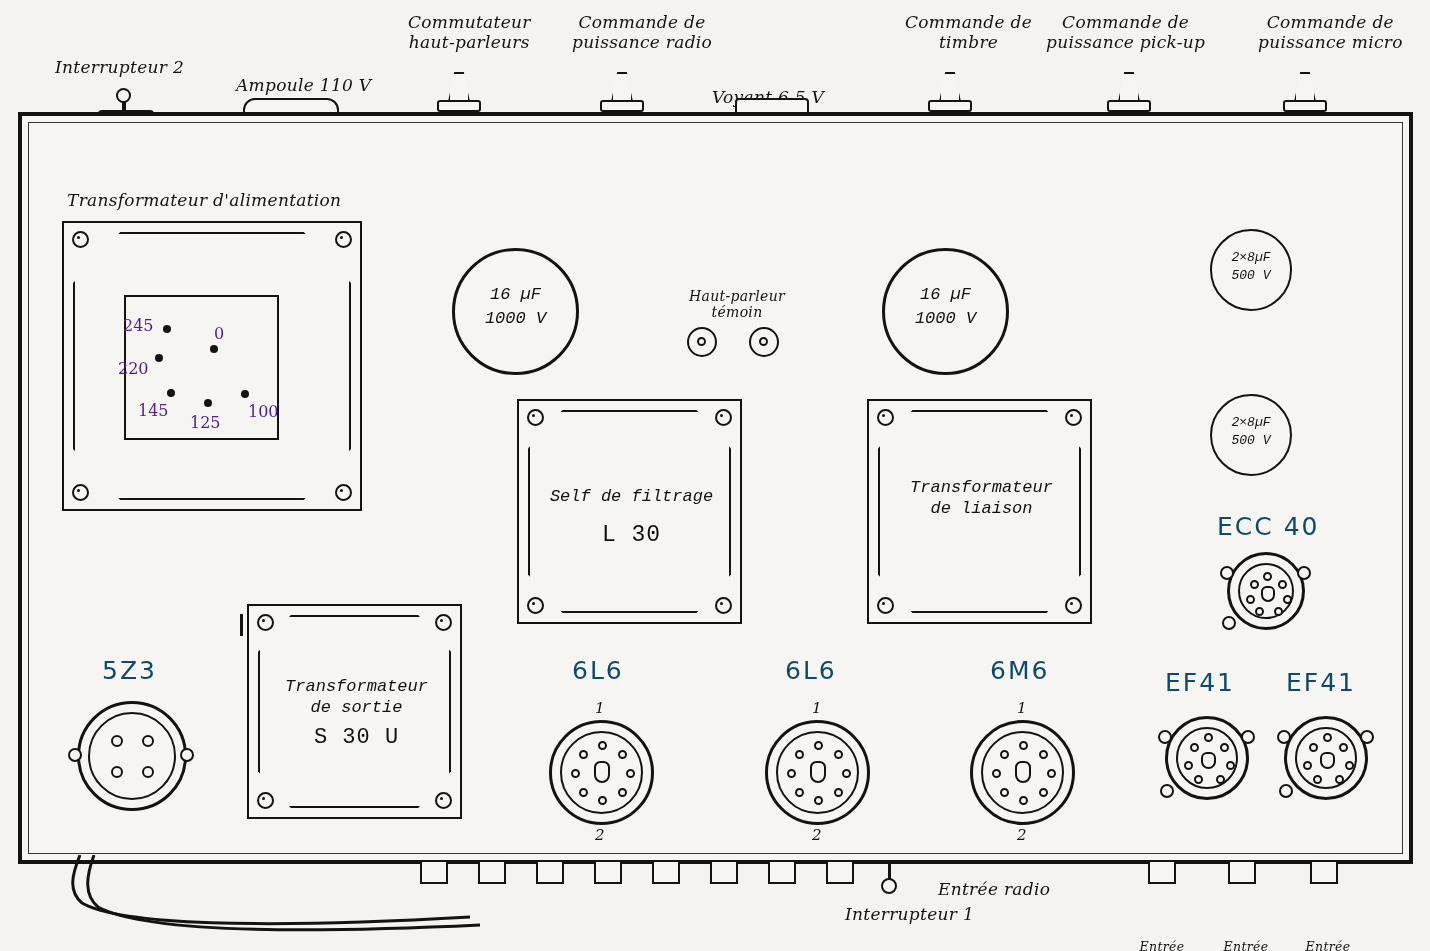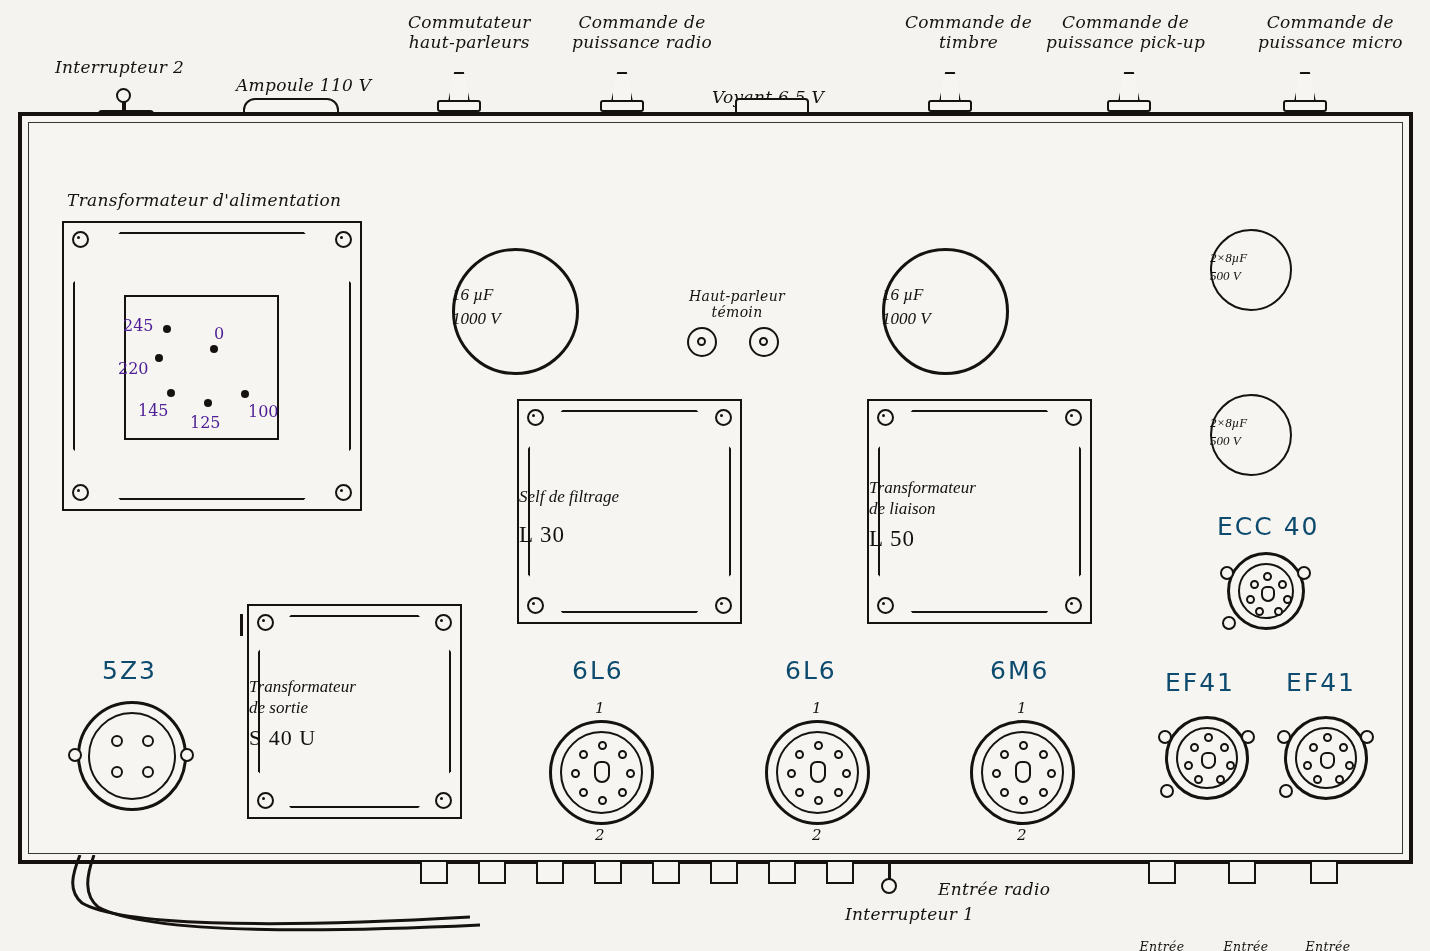--- a/index.html
+++ b/index.html
@@ -33,23 +33,24 @@
     position: absolute;
     font-family: "DejaVu Sans", sans-serif;
     font-style: normal;
     font-size: 25px;
     letter-spacing: 2px;
     color: #0c4a6e;
     white-space: pre;
   }
   .cap-txt {
     position: absolute;
-    font-family: Liberation Serif, serif;
+    font-family: Liberation Mono, monospace;
     font-style: italic;
     font-size: 17px;
+    text-align: center;
     white-space: pre;
     line-height: 1.25;
   }
   .cap-txt.sm { font-size: 13px; }
   .pin-num {
     position: absolute;
     font-family: "DejaVu Serif", serif;
     font-style: italic;
     font-size: 15px;
     white-space: pre;
@@ -383,21 +384,20 @@
     </div>
 
     <div class="octo" style="left:845px; top:283px; width:225px; height:225px;">
       <div class="inner"></div>
       <div class="screw" style="left:8px; top:8px;"></div>
       <div class="screw" style="right:8px; top:8px;"></div>
       <div class="screw" style="left:8px; bottom:8px;"></div>
       <div class="screw" style="right:8px; bottom:8px;"></div>
       <div class="cap-txt" style="left:0; top:76px; width:225px;">Transformateur
 de liaison</div>
-      <div class="cap-txt" style="left:0; top:124px; width:225px; font-size:23px; font-style:normal; letter-spacing:1px;">L 50</div>
     </div>
 
     <div class="tube-name" style="left:1195px; top:396px;">ECC 40</div>
     <div class="socket-ring" style="left:1205px; top:436px; width:78px; height:78px;">
       <div class="ring2"></div>
       <div class="dot" style="left:33px; top:17px;"></div>
       <div class="dot" style="left:48px; top:25px;"></div>
       <div class="dot" style="left:53px; top:40px;"></div>
       <div class="dot" style="left:44px; top:52px;"></div>
       <div class="dot" style="left:25px; top:52px;"></div>
@@ -421,21 +421,21 @@
     <div class="lug" style="left:158px; top:632px;"></div>
 
     <div class="octo" style="left:225px; top:488px; width:215px; height:215px;">
       <div class="inner"></div>
       <div class="screw" style="left:8px; top:8px;"></div>
       <div class="screw" style="right:8px; top:8px;"></div>
       <div class="screw" style="left:8px; bottom:8px;"></div>
       <div class="screw" style="right:8px; bottom:8px;"></div>
       <div class="cap-txt" style="left:0; top:70px; width:215px;">Transformateur
 de sortie</div>
-      <div class="cap-txt" style="left:0; top:118px; width:215px; font-size:22px; font-style:normal; letter-spacing:1px;">S 40 U</div>
+      <div class="cap-txt" style="left:0; top:118px; width:215px; font-size:22px; font-style:normal; letter-spacing:1px;">S 30 U</div>
     </div>
     <div class="line" style="left:218px; top:498px; width:3px; height:22px;"></div>
 
     <div class="tube-name" style="left:550px; top:540px;">6L6</div>
     <div class="socket-ring" style="left:527px; top:604px; width:105px; height:105px;">
       <div class="ring2"></div>
       <div class="dot" style="left:46px; top:18px;"></div>
       <div class="dot" style="left:66px; top:27px;"></div>
       <div class="dot" style="left:74px; top:46px;"></div>
       <div class="dot" style="left:66px; top:65px;"></div>

